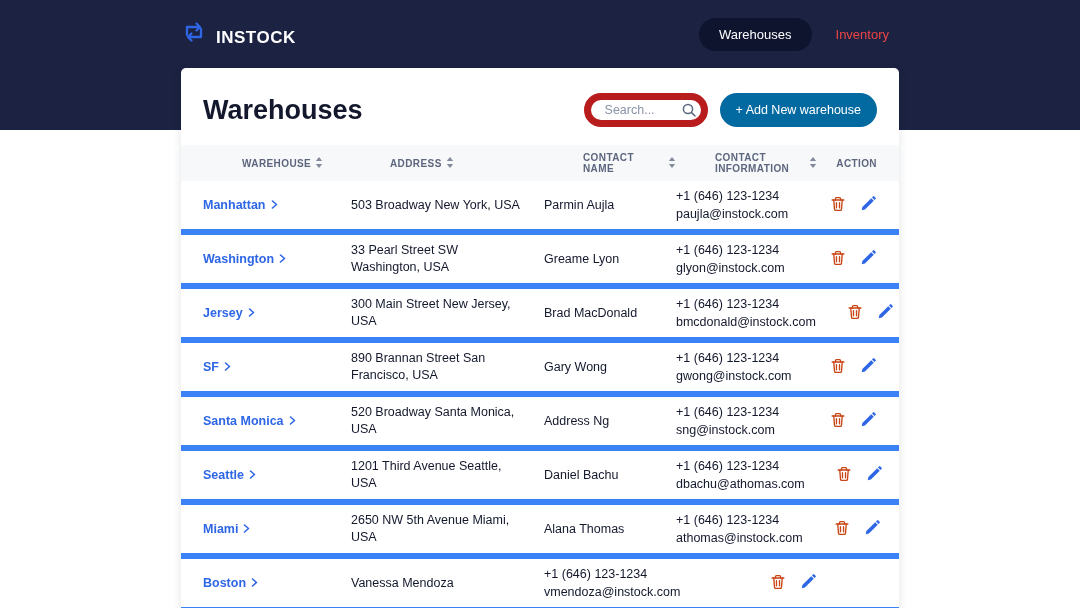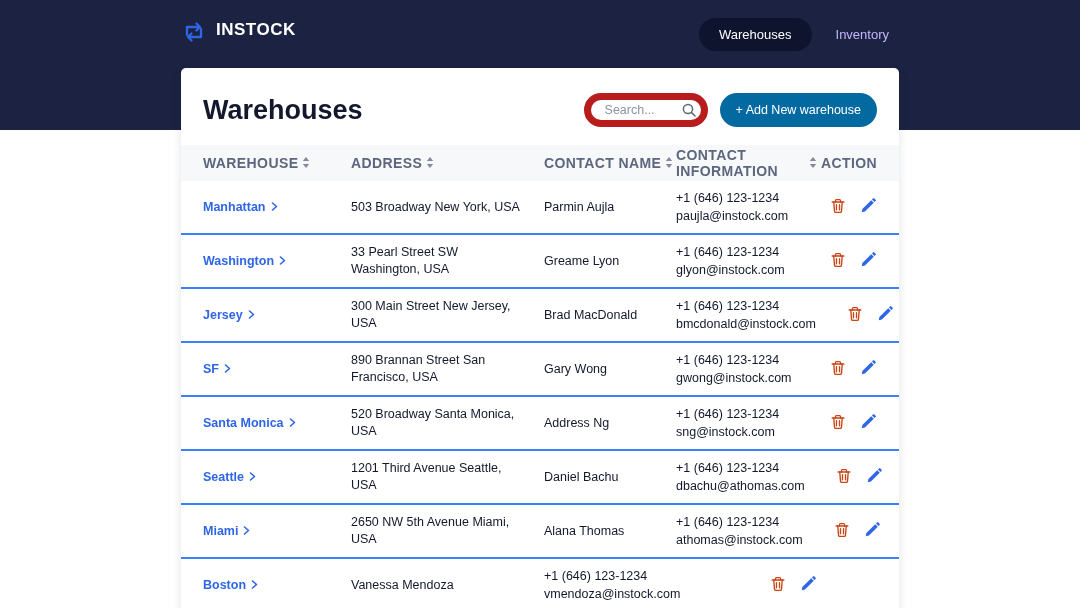--- a/index.html
+++ b/index.html
@@ -1,46 +1,46 @@
 <!DOCTYPE html>
 <html><head>
 <meta charset="utf-8">
 <style>
   * { margin:0; padding:0; box-sizing:border-box; }
   html,body { width:1080px; height:608px; overflow:hidden; background:#fff;
     font-family:"Liberation Sans", sans-serif; }
   
   .topband { position:absolute; top:0; left:0; width:1080px; height:130px; background:#1C2342; }
   .header-inner { width:718px; margin:0 auto; height:68px; display:flex; align-items:center; justify-content:space-between; }
-  .brand { display:flex; align-items:flex-start; gap:9px; }
+  .brand { display:flex; align-items:flex-end; gap:9px; }
   .brand-name { color:#fff; font-size:17px; font-weight:800; letter-spacing:.5px; }
   .nav { display:flex; align-items:center; gap:14px; }
   .nav-pill { background:#0E142E; color:#fff; font-size:13px; padding:9px 20px; border-radius:20px; cursor:pointer; }
-  .nav-link { color:#c4b5fd; font-size:13px; padding:9px 10px; cursor:pointer; }
+  .nav-link { color:#ef4444; font-size:13px; padding:9px 10px; cursor:pointer; }
   
   .card { position:absolute; top:68px; left:181px; width:718px; height:560px; background:#fff;
     border-radius:5px; box-shadow:0 2px 8px rgba(19,24,44,.12); }
   .card-head { display:flex; align-items:center; justify-content:space-between; padding:25px 22px 18px 22px; }
   .page-title { font-size:27px; font-weight:600; color:#13182C; }
   .head-right { display:flex; align-items:center; gap:12px; }
   .search-wrap { position:relative; }
   .search-input { width:124px; height:34px; border:7px solid #b91c1c; border-radius:17px; padding:0 34px 0 14px;
     font-size:12.5px; color:#13182C; outline:none; font-family:"Liberation Sans", sans-serif; }
   .search-input::placeholder { color:#8A93A6; }
   .search-icon { position:absolute; right:11px; top:9px; }
   .add-btn { height:34px; background:#0369a1; color:#fff; border:none; border-radius:17px; padding:0 16px;
     font-size:12.5px; cursor:pointer; font-family:"Liberation Sans", sans-serif; }
   
   .thead { display:grid; grid-template-columns:148px 193px 132px 1fr 60px; align-items:center;
     background:#F7F8F9; height:36px; padding:0 22px; }
-  .th { display:flex; align-items:center; gap:4px; font-size:14px; font-weight:700; letter-spacing:.4px;
-    color:#5C667E; text-transform:uppercase; cursor:pointer; }
+  .th { display:flex; align-items:center; gap:4px; font-size:10px; font-weight:700; letter-spacing:.4px;
+    color:#5C667E; text-transform:uppercase; cursor:pointer;margin-left:39px; }
   .th.action { justify-content:flex-end; cursor:default; }
   .trow { display:grid; grid-template-columns:148px 193px 132px 1fr 60px; align-items:center;
-    min-height:54px; padding:0 22px; border-bottom:2px solid #3b82f6; }
+    min-height:54px; padding:0 22px; border-bottom:6px solid #3b82f6; }
   .cell { font-size:12.5px; color:#13182C; padding-right:18px; line-height:1.35; }
   .wh-link { display:inline-flex; align-items:center; gap:5px; color:#2E66E5; font-weight:700; font-size:12.5px; cursor:pointer; }
   .contact-info div { line-height:1.45; }
   .action-cell { display:flex; justify-content:flex-end; align-items:center; gap:13px; padding-right:0; }
   .icon-btn { background:none; border:none; padding:0; cursor:pointer; display:flex; align-items:center; }
 </style>
 </head>
 <body>
 
 <div class="topband">

